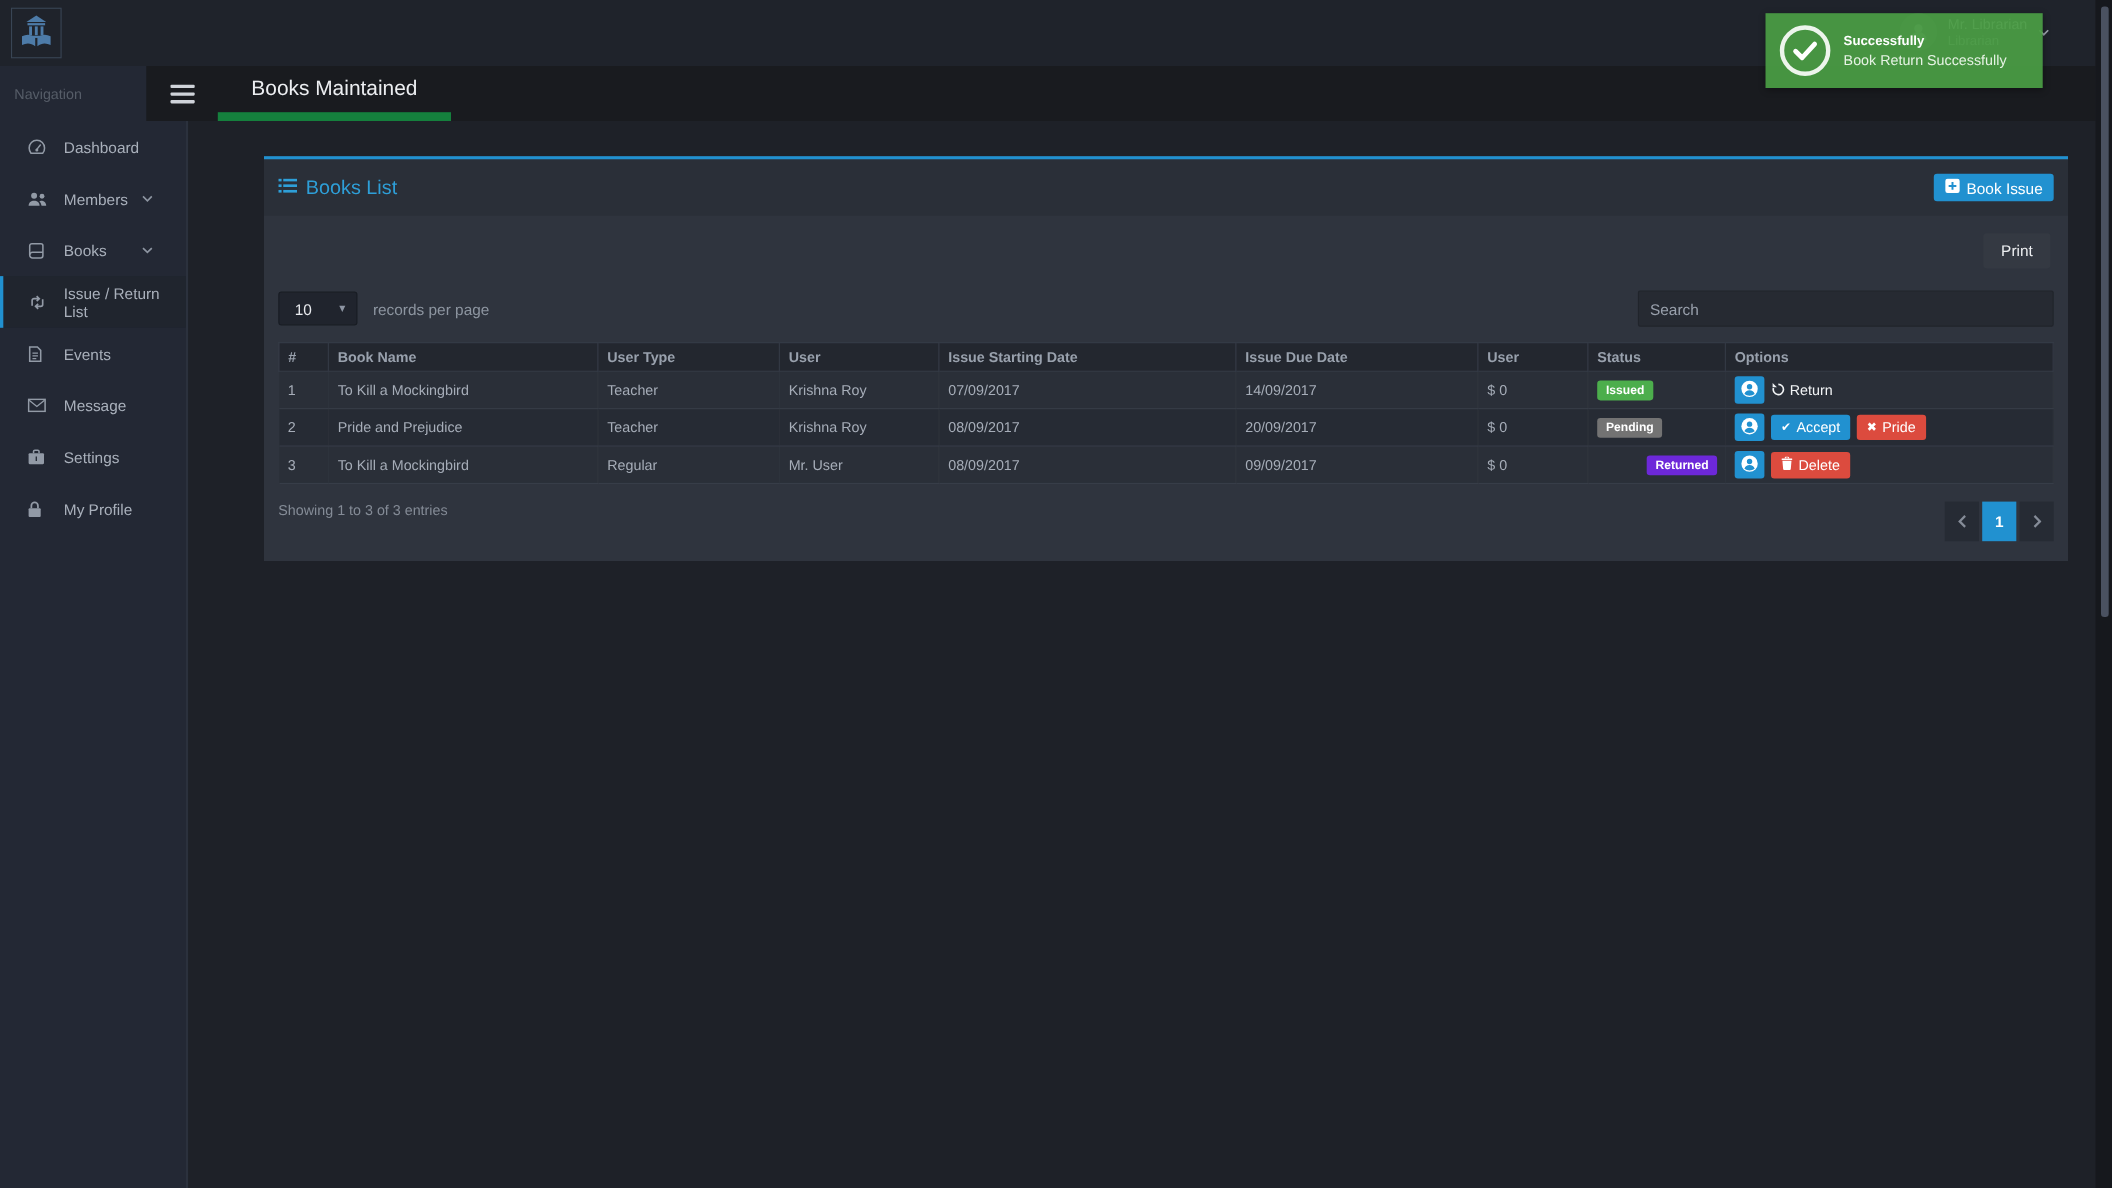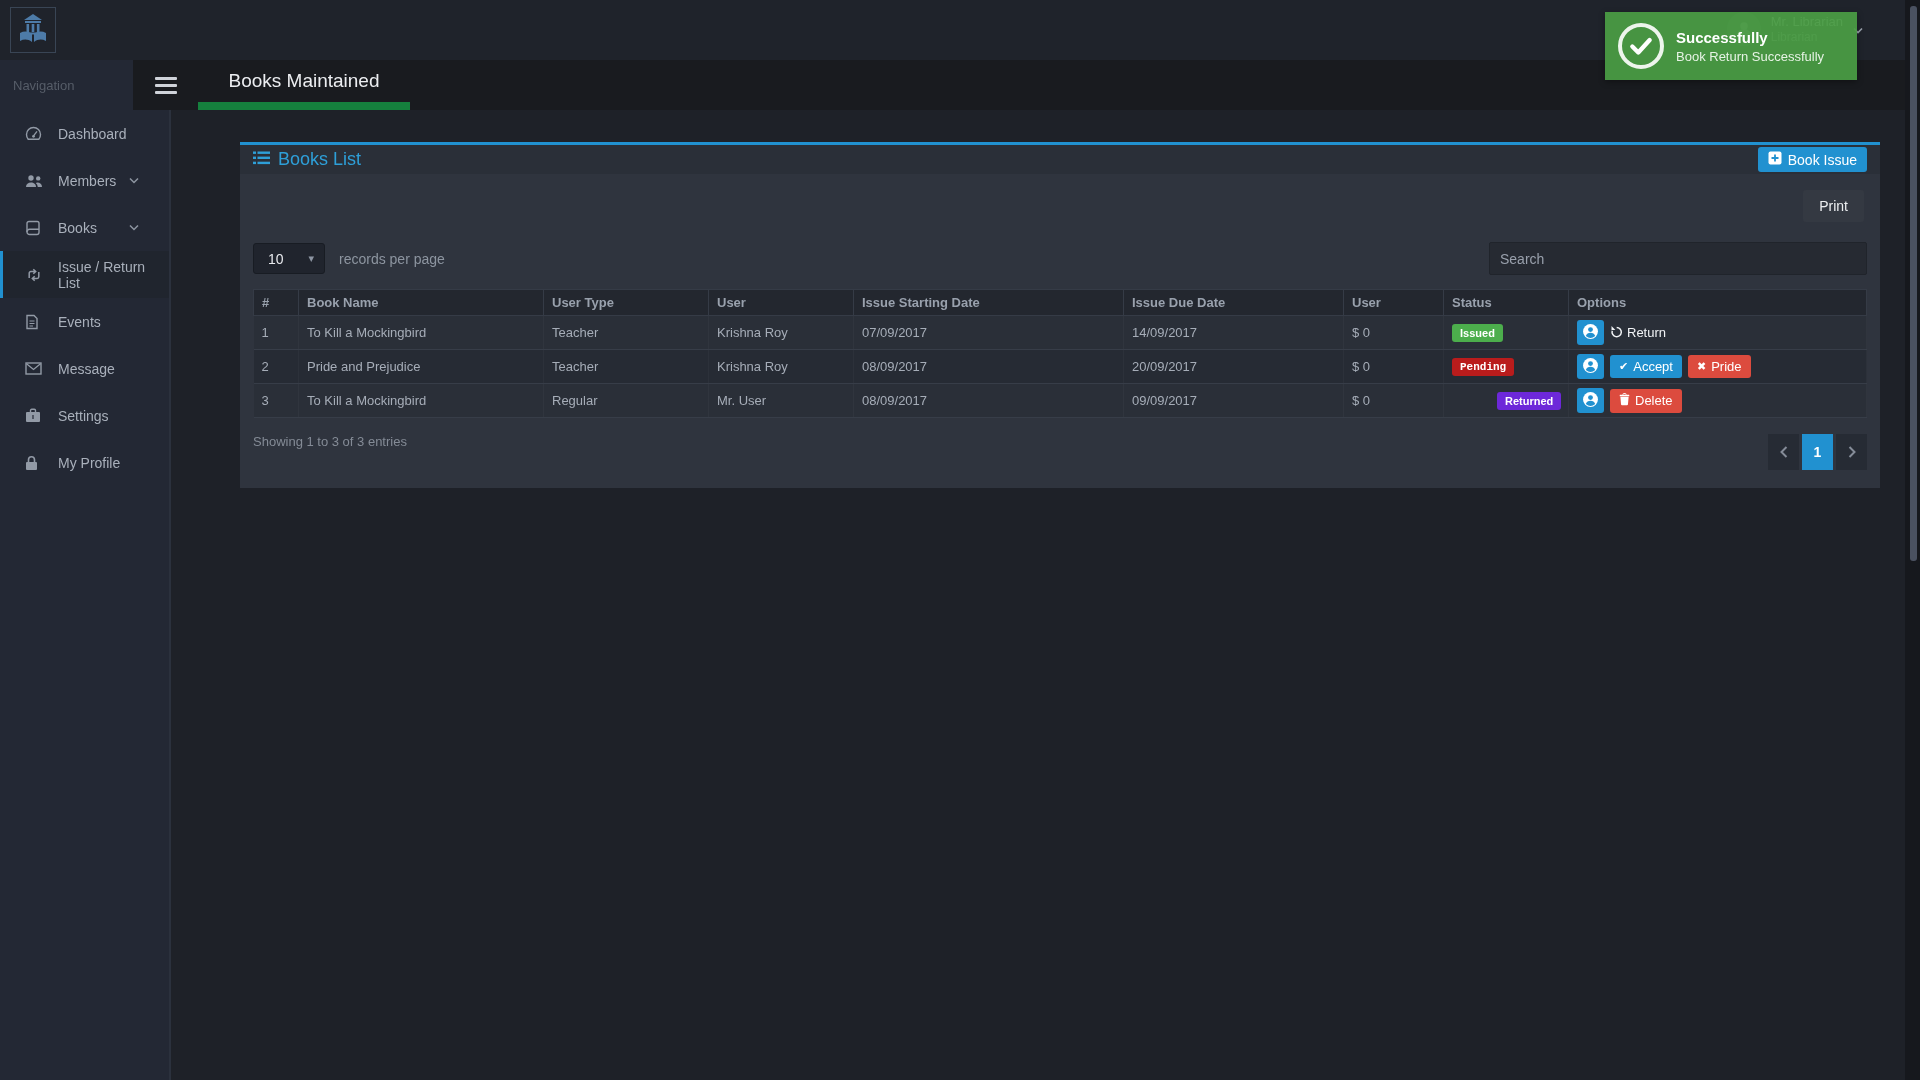--- a/index.html
+++ b/index.html
@@ -35,21 +35,21 @@
     color:#a9b0bb; font-size:14px; cursor:pointer; position:relative; }
   .nav-item .nav-ic { width:18px; margin-right:15px; color:#929aa6; display:flex; }
   .nav-item .chev { position:absolute; right:30px; color:#8d95a1; display:flex; }
   .nav-item.active { border-left:3px solid #2191d0; background:#20252e; padding-left:22px; }
 
   
   .main { position:absolute; top:110px; left:200px; right:15px; bottom:0; background:#1e2128; }
   .panel { position:absolute; left:40px; top:32px; width:calc(100% - 65px);
     background:#2f343e; border-top:3px solid #2191d0; }
   .panel-header { display:flex; justify-content:space-between; align-items:center;
-    padding:2px 13px; background:#2a2f38;gap:34px; }
+    padding:13px 13px; background:#2a2f38;gap:34px; }
   .panel-title { display:flex; align-items:center; gap:8px; color:#2e9fd8; font-size:18px; }
   .btn-blue { background:#2191d0; color:#fff; font-size:14px; border:none; border-radius:3px;
     padding:4px 10px; display:inline-flex; align-items:center; gap:6px; cursor:pointer; }
   .print-row { display:flex; justify-content:flex-end; padding:16px 16px 4px; }
   .btn-print { background:#343942; color:#eceef0; font-size:14px; border:none; border-radius:3px;
     padding:8px 16px; cursor:pointer; }
   .controls-row { display:flex; justify-content:space-between; align-items:center; padding:16px 13px 14px; }
   .records { display:flex; align-items:center; gap:14px; }
   .select-box { width:72px; height:31px; background:#20242d; border:1px solid #181c23; border-radius:3px;
     display:flex; align-items:center; justify-content:space-between; padding:0 10px 0 14px;
@@ -65,21 +65,21 @@
   table { border-collapse:collapse; table-layout:fixed; width:calc(100% - 26px); margin:0 13px; }
   th { background:#23272f; color:#99a1ad; font-size:13px; text-align:left; font-weight:bold;
     padding:5px 8px; border:1px solid #353b46; }
   td { font-size:13px; color:#a6adb8; padding:0 8px; height:33px;
     border-bottom:1px solid #373d48; border-right:1px solid rgba(255,255,255,0.03); }
   tr.odd  td { background:#2a2f38; }
   tr.even td { background:#262b34; }
   .badge { display:inline-block; font-size:11px; font-weight:bold; color:#fff;
     padding:3px 8px; border-radius:3px; }
   .badge.green  { background:#4cae4c; }
-  .badge.orange { background:#b91c1c;font-family:Liberation Mono, monospace; }
+  .badge.orange { background:#737373; }
   .badge.blue   { background:#6d28d9;margin-left:45px; }
   .opts { display:flex; align-items:center; gap:6px; height:33px; }
   .btn-view { width:27px; height:25px; background:#2191d0; border:none; border-radius:3px;
     display:inline-flex; align-items:center; justify-content:center; cursor:pointer; }
   .btn-action { border:none; border-radius:3px; color:#fff; font-size:13px; padding:4px 9px;
     display:inline-flex; align-items:center; gap:5px; cursor:pointer; }
   .btn-action.blue { background:#2191d0; }
   .btn-action.red  { background:#dc4b3e; }
   .link-return { background:none; border:none; color:#f2f4f6; font-size:13px;
     display:inline-flex; align-items:center; gap:4px; cursor:pointer; }
@@ -93,21 +93,21 @@
     display:flex; align-items:center; justify-content:center; cursor:pointer; font-size:14px; }
   .pg-btn.active { background:#2191d0; color:#fff; font-weight:bold; }
 
   
   .toast { position:absolute; top:12px; right:63px; width:252px; height:68px;
     background:rgba(74,157,68,0.93); z-index:30; display:flex; align-items:center;
     padding-left:13px; box-shadow:0 2px 6px rgba(0,0,0,0.35); }
   .toast-icon { width:46px; height:46px; border-radius:50%; border:4px solid rgba(255,255,255,0.9);
     display:flex; align-items:center; justify-content:center; flex-shrink:0; }
   .toast-texts { margin-left:12px; display:flex; flex-direction:column; gap:3px; }
-  .toast-title { color:#fff; font-weight:bold; font-size:15px; }
+  .toast-title { color:#fff; font-weight:bold; font-size:12px; }
   .toast-msg { color:#e6f3e4; font-size:13px; }
 
   
   .scrollbar { position:absolute; top:0; right:0; width:15px; height:100%; background:#16181d; z-index:40; }
   .scroll-thumb { position:absolute; top:6px; right:3px; width:7px; height:555px;
     background:#4a5160; border-radius:3px; }
 </style>
 </head>
 <body>
 

